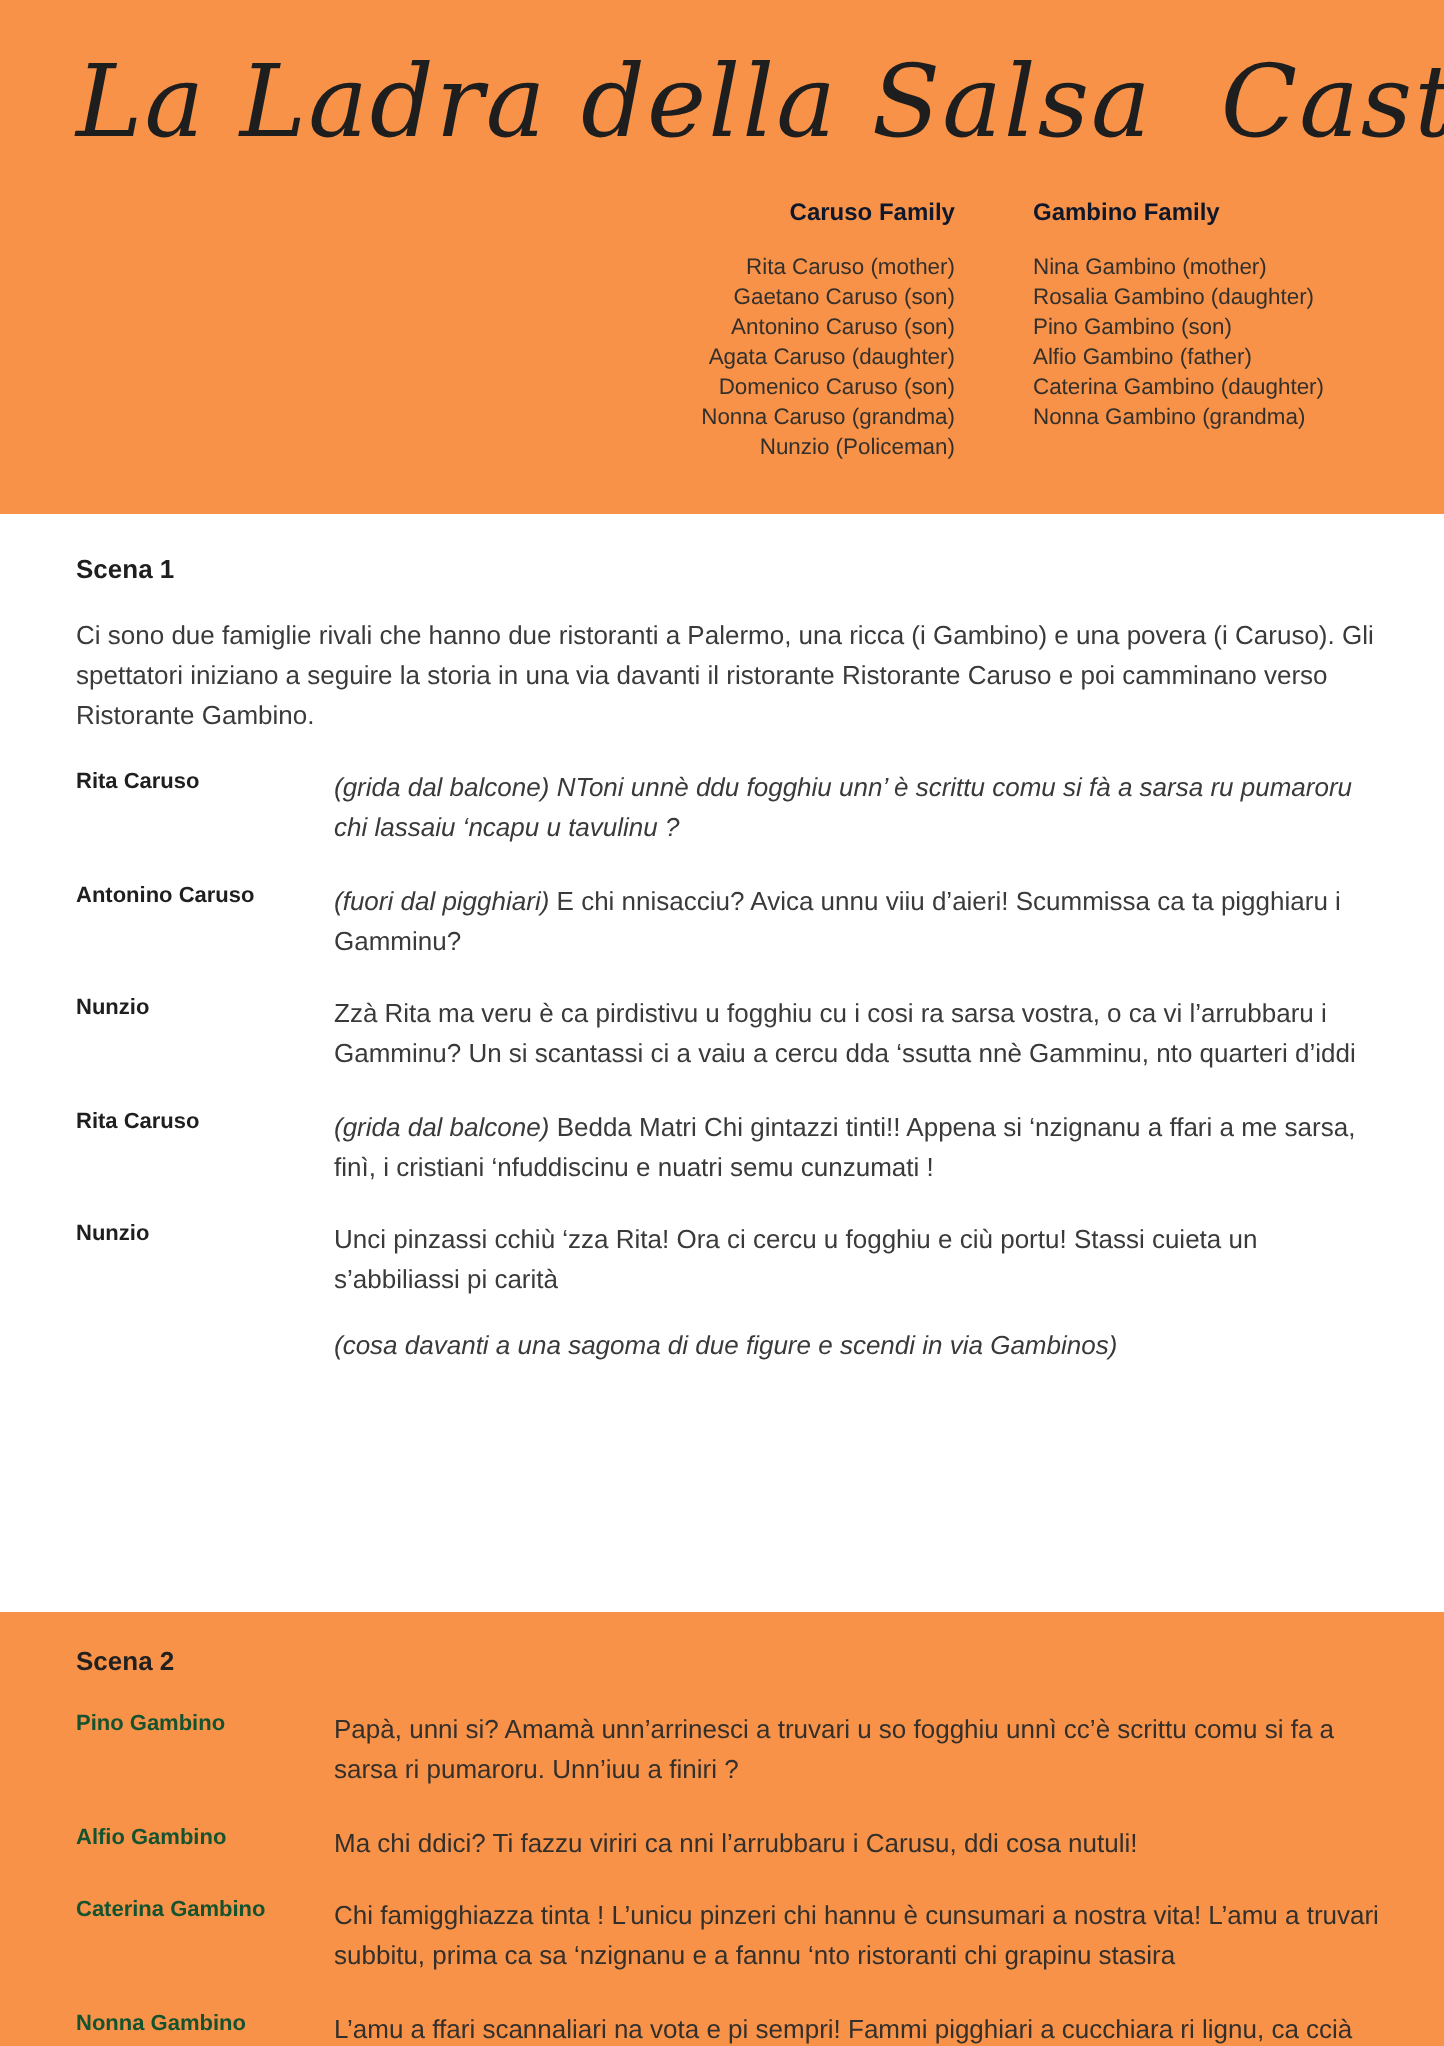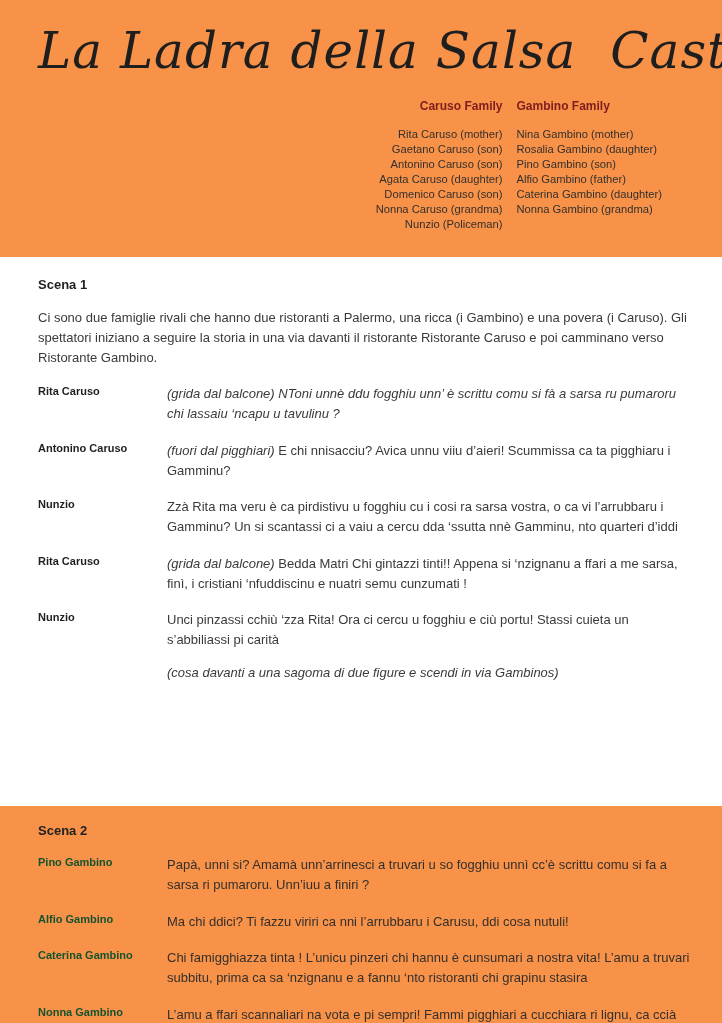--- a/index.html
+++ b/index.html
@@ -15,22 +15,22 @@
   .band-top { position:relative; width:100%; height:257px; background:var(--orange); }
   .title {
     position:absolute; left:38px; top:22px; margin:0;
     font-family:"DejaVu Serif",serif; font-style:italic; font-weight:normal;
     font-size:50px; letter-spacing:1px; color:#1E1E1E; white-space:nowrap;
   }
   .title .title-suffix { margin-left:34px; }
 
   .cast-block { position:absolute; top:99px; right:60px; display:flex; gap:14px; }
   .cast-col.caruso { text-align:right; }
-  .cast-col.gambino { text-align:left; }
-  .cast-heading { font-weight:bold; font-size:12px; color:#7f1d1d; margin:0 0 14px 0; }
+  .cast-col.gambino { text-align:left;margin-left:25px; }
+  .cast-heading { font-weight:bold; font-size:12px; color:#0f172a; margin:0 0 14px 0; }
   .cast-member { font-size:11.2px; line-height:15px; color:#33302C; white-space:nowrap; }
 
   
   .scene { width:100%; padding:20px 30px 0 38px; }
   .scene-1 { height:549px; background:#fff; }
   .scene-heading { margin:0; font-size:13px; font-weight:bold; color:var(--heading-text); }
   .intro { margin:16px 0 0 0; width:658px; font-size:13px; line-height:1.52; color:var(--body-text); }
 
   .line { display:flex; margin-top:17px; }
   .speaker { flex:none; width:129px; font-size:11px; font-weight:bold; color:var(--heading-text); padding-top:1px; }

